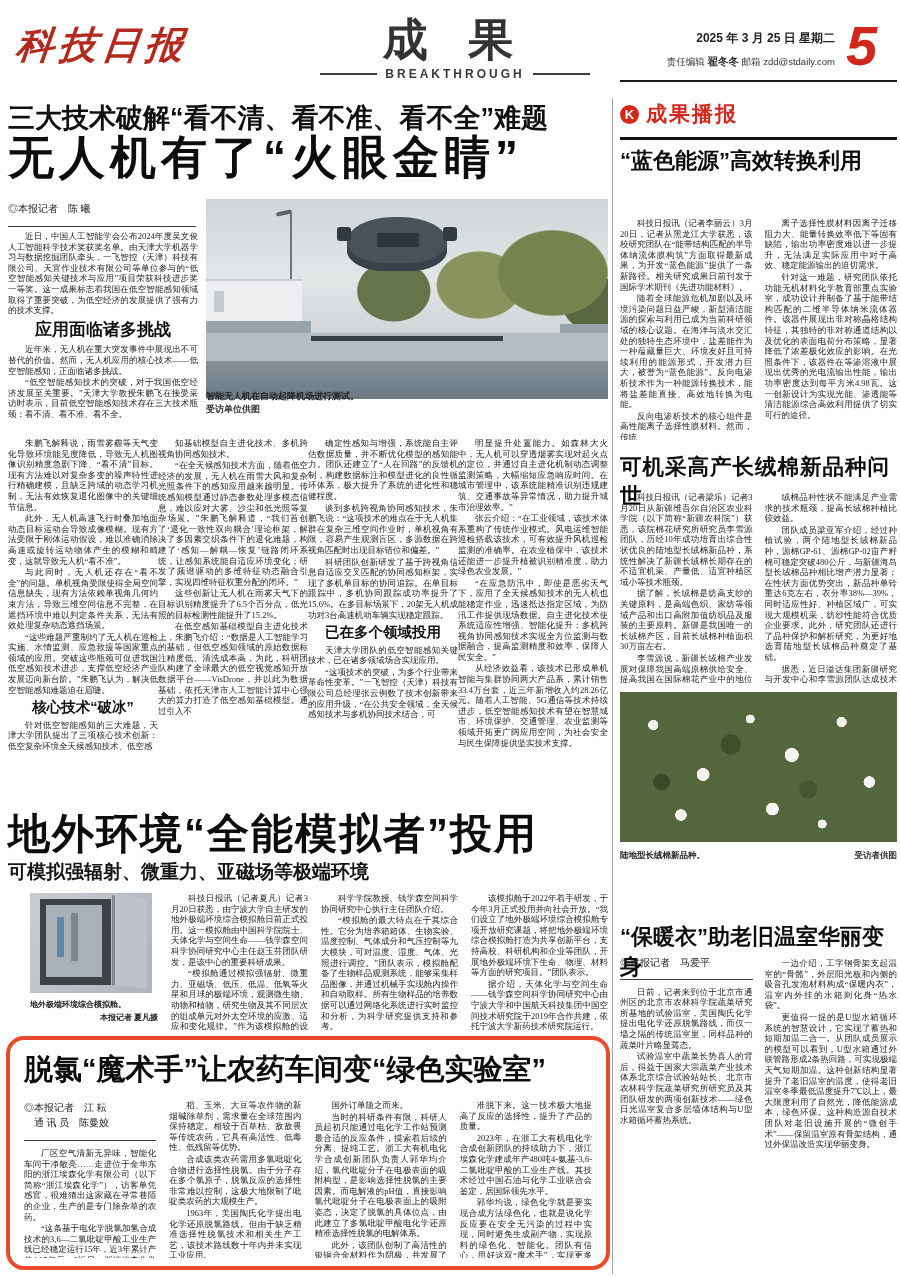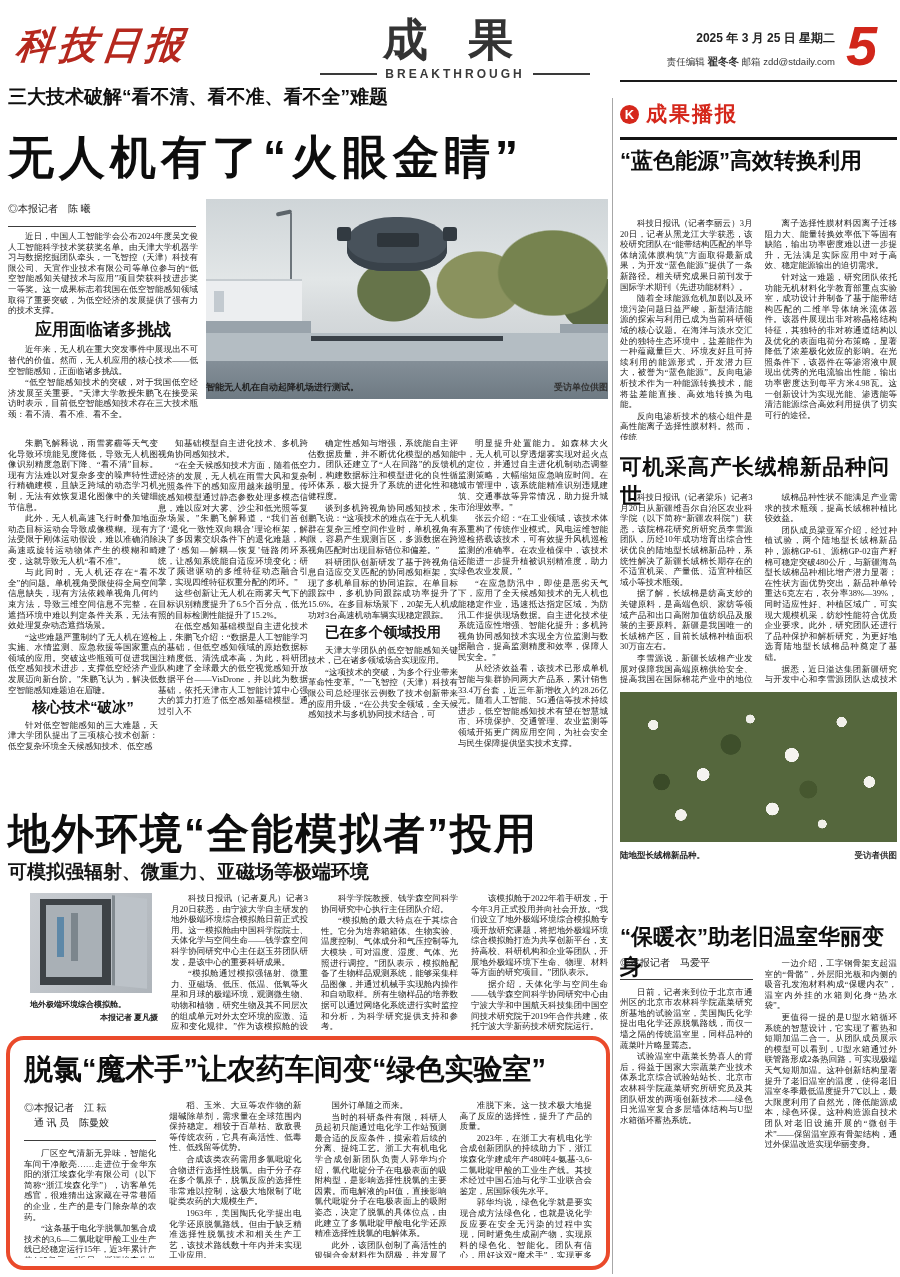--- a/index.html
+++ b/index.html
@@ -28,30 +28,30 @@
   .body-text{font-size:8.5px;line-height:10.6px;text-align:justify;color:#1c1c1c;}
   .para{margin:0 0 1px;text-indent:2em;}
   .col{overflow:hidden;}
   .colhead{font-family:"Liberation Sans",sans-serif;font-weight:bold;text-align:center;
         font-size:14.5px;margin:7px 0;color:#111;text-indent:0;}
   .byline{font-size:10px;color:#222;}
   .byline-rule{border-bottom:1.5px solid #3c3c3c;padding-bottom:10px;margin-bottom:7px;}
   .cap-row{display:flex;justify-content:space-between;font-size:9px;font-weight:bold;color:#222;}
   .cap-credit{font-weight:bold;color:#333;}
   
-  .kicker{position:absolute;left:8px;top:84px;font-family:"Liberation Sans",sans-serif;
-        font-weight:900;font-size:19px;color:#101010;}
+  .kicker{position:absolute;left:8px;top:100px;font-family:"Liberation Sans",sans-serif;
+        font-weight:900;font-size:27px;color:#101010;}
   .headline-main{position:absolute;left:8px;top:127px;font-family:"Liberation Sans",sans-serif;
         font-weight:900;font-size:46px;letter-spacing:5px;color:#0d0d0d;}
   .byline-main{position:absolute;left:8px;top:202px;width:188px;}
   .lead-col{position:absolute;left:8px;top:231px;width:190px;height:206px;}
   .lead-col .colhead{font-size:17px;margin:9px 0;}
   .cols4{position:absolute;left:8px;top:438px;width:600px;height:364px;display:flex;}
   .cols4 .col{flex:1;}
-  .main-cap{position:absolute;left:206px;top:381px;width:402px;}
+  .main-cap{position:absolute;left:206px;top:390px;width:402px;flex-direction:column;}
   
   .photo-drone{position:absolute;left:206px;top:199px;width:402px;height:200px;overflow:hidden;
         background:linear-gradient(#cfd5d8,#e2e6e7 40%,#d6dadc 58%,#c2c9cd);}
   .pd-lamp{position:absolute;left:21%;top:7%;width:2px;height:34%;background:#6d757b;}
   .pd-lamp:before{content:"";position:absolute;left:-14px;top:-2px;width:16px;height:4px;
         background:#5c646a;border-radius:2px;transform:rotate(-12deg);}
   .pd-building{position:absolute;left:0;top:40%;width:24%;height:26%;background:#eceef0;
         border-top:2px solid #c6ccd0;}
   .pd-building:after{content:"";position:absolute;left:8%;top:20%;width:10px;height:40%;background:#c3cad0;}
   .pd-trees{position:absolute;left:24%;top:10%;width:76%;height:60%;

